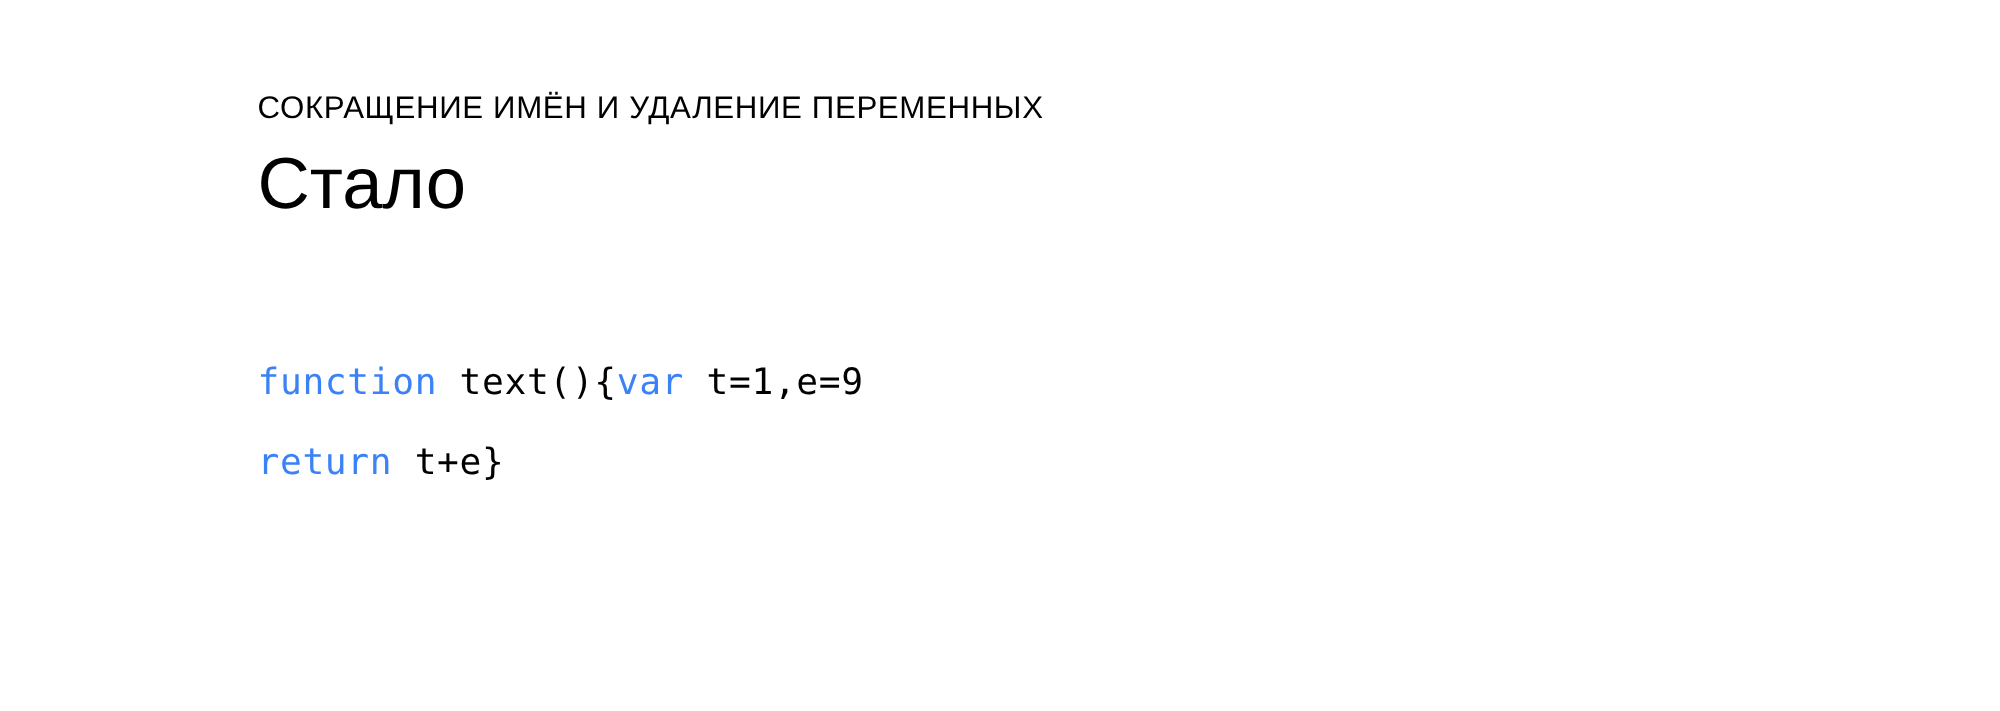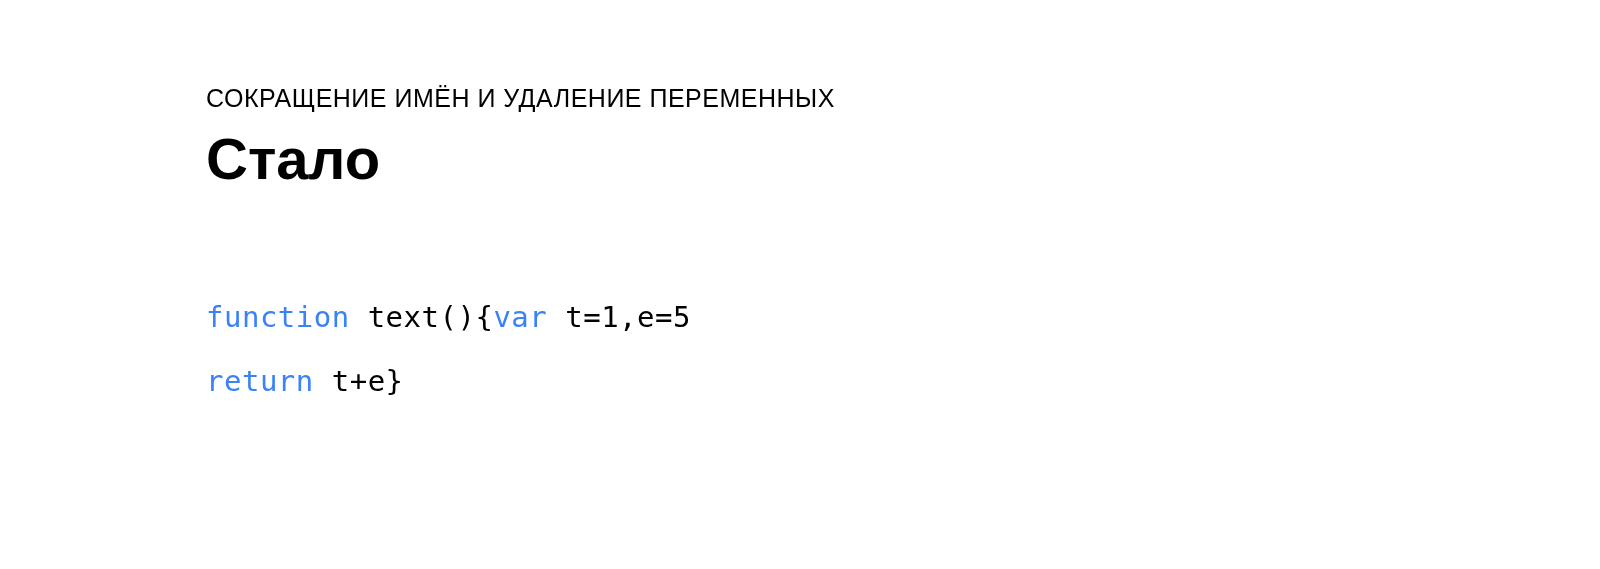--- a/index.html
+++ b/index.html
@@ -10,33 +10,33 @@
     body {
       width: 1600px;
       height: 569px;
       background: #ffffff;
       font-family: -apple-system, BlinkMacSystemFont, "Segoe UI", Helvetica, Arial, sans-serif;
       position: relative;
     }
     .container {
       position: absolute;
       left: 206px;
-      top: 84px;
+      top: 72px;
     }
     .eyebrow {
       font-size: 25px;
       font-weight: 400;
       letter-spacing: 0.5px;
       color: #000000;
       text-transform: uppercase;
       margin-bottom: 14px;
     }
     .title {
       font-size: 58px;
-      font-weight: 700;
+      font-weight: 400;
       color: #000000;
       line-height: 1.1;
       margin-bottom: 95px;
     }
     .code-block {
       font-family: "SF Mono", "Menlo", "Monaco", "Consolas", monospace;
       font-size: 29px;
       line-height: 2.2;
       color: #000000;
       letter-spacing: 0.5px;
@@ -48,16 +48,16 @@
       color: #3b82f6;
     }
   </style>
 </head>
 <body>
 
 <div class="container">
   <div class="eyebrow">СОКРАЩЕНИЕ ИМЁН И УДАЛЕНИЕ ПЕРЕМЕННЫХ</div>
   <div class="title">Стало</div>
   <div class="code-block">
-    <div class="code-line"><span class="kw">function</span><span> text(){</span><span class="kw">var</span><span> t=1,e=5</span></div>
+    <div class="code-line"><span class="kw">function</span><span> text(){</span><span class="kw">var</span><span> t=1,e=9</span></div>
     <div class="code-line"><span class="kw">return</span><span> t+e}</span></div>
   </div>
 </div>
 
 </body></html>

